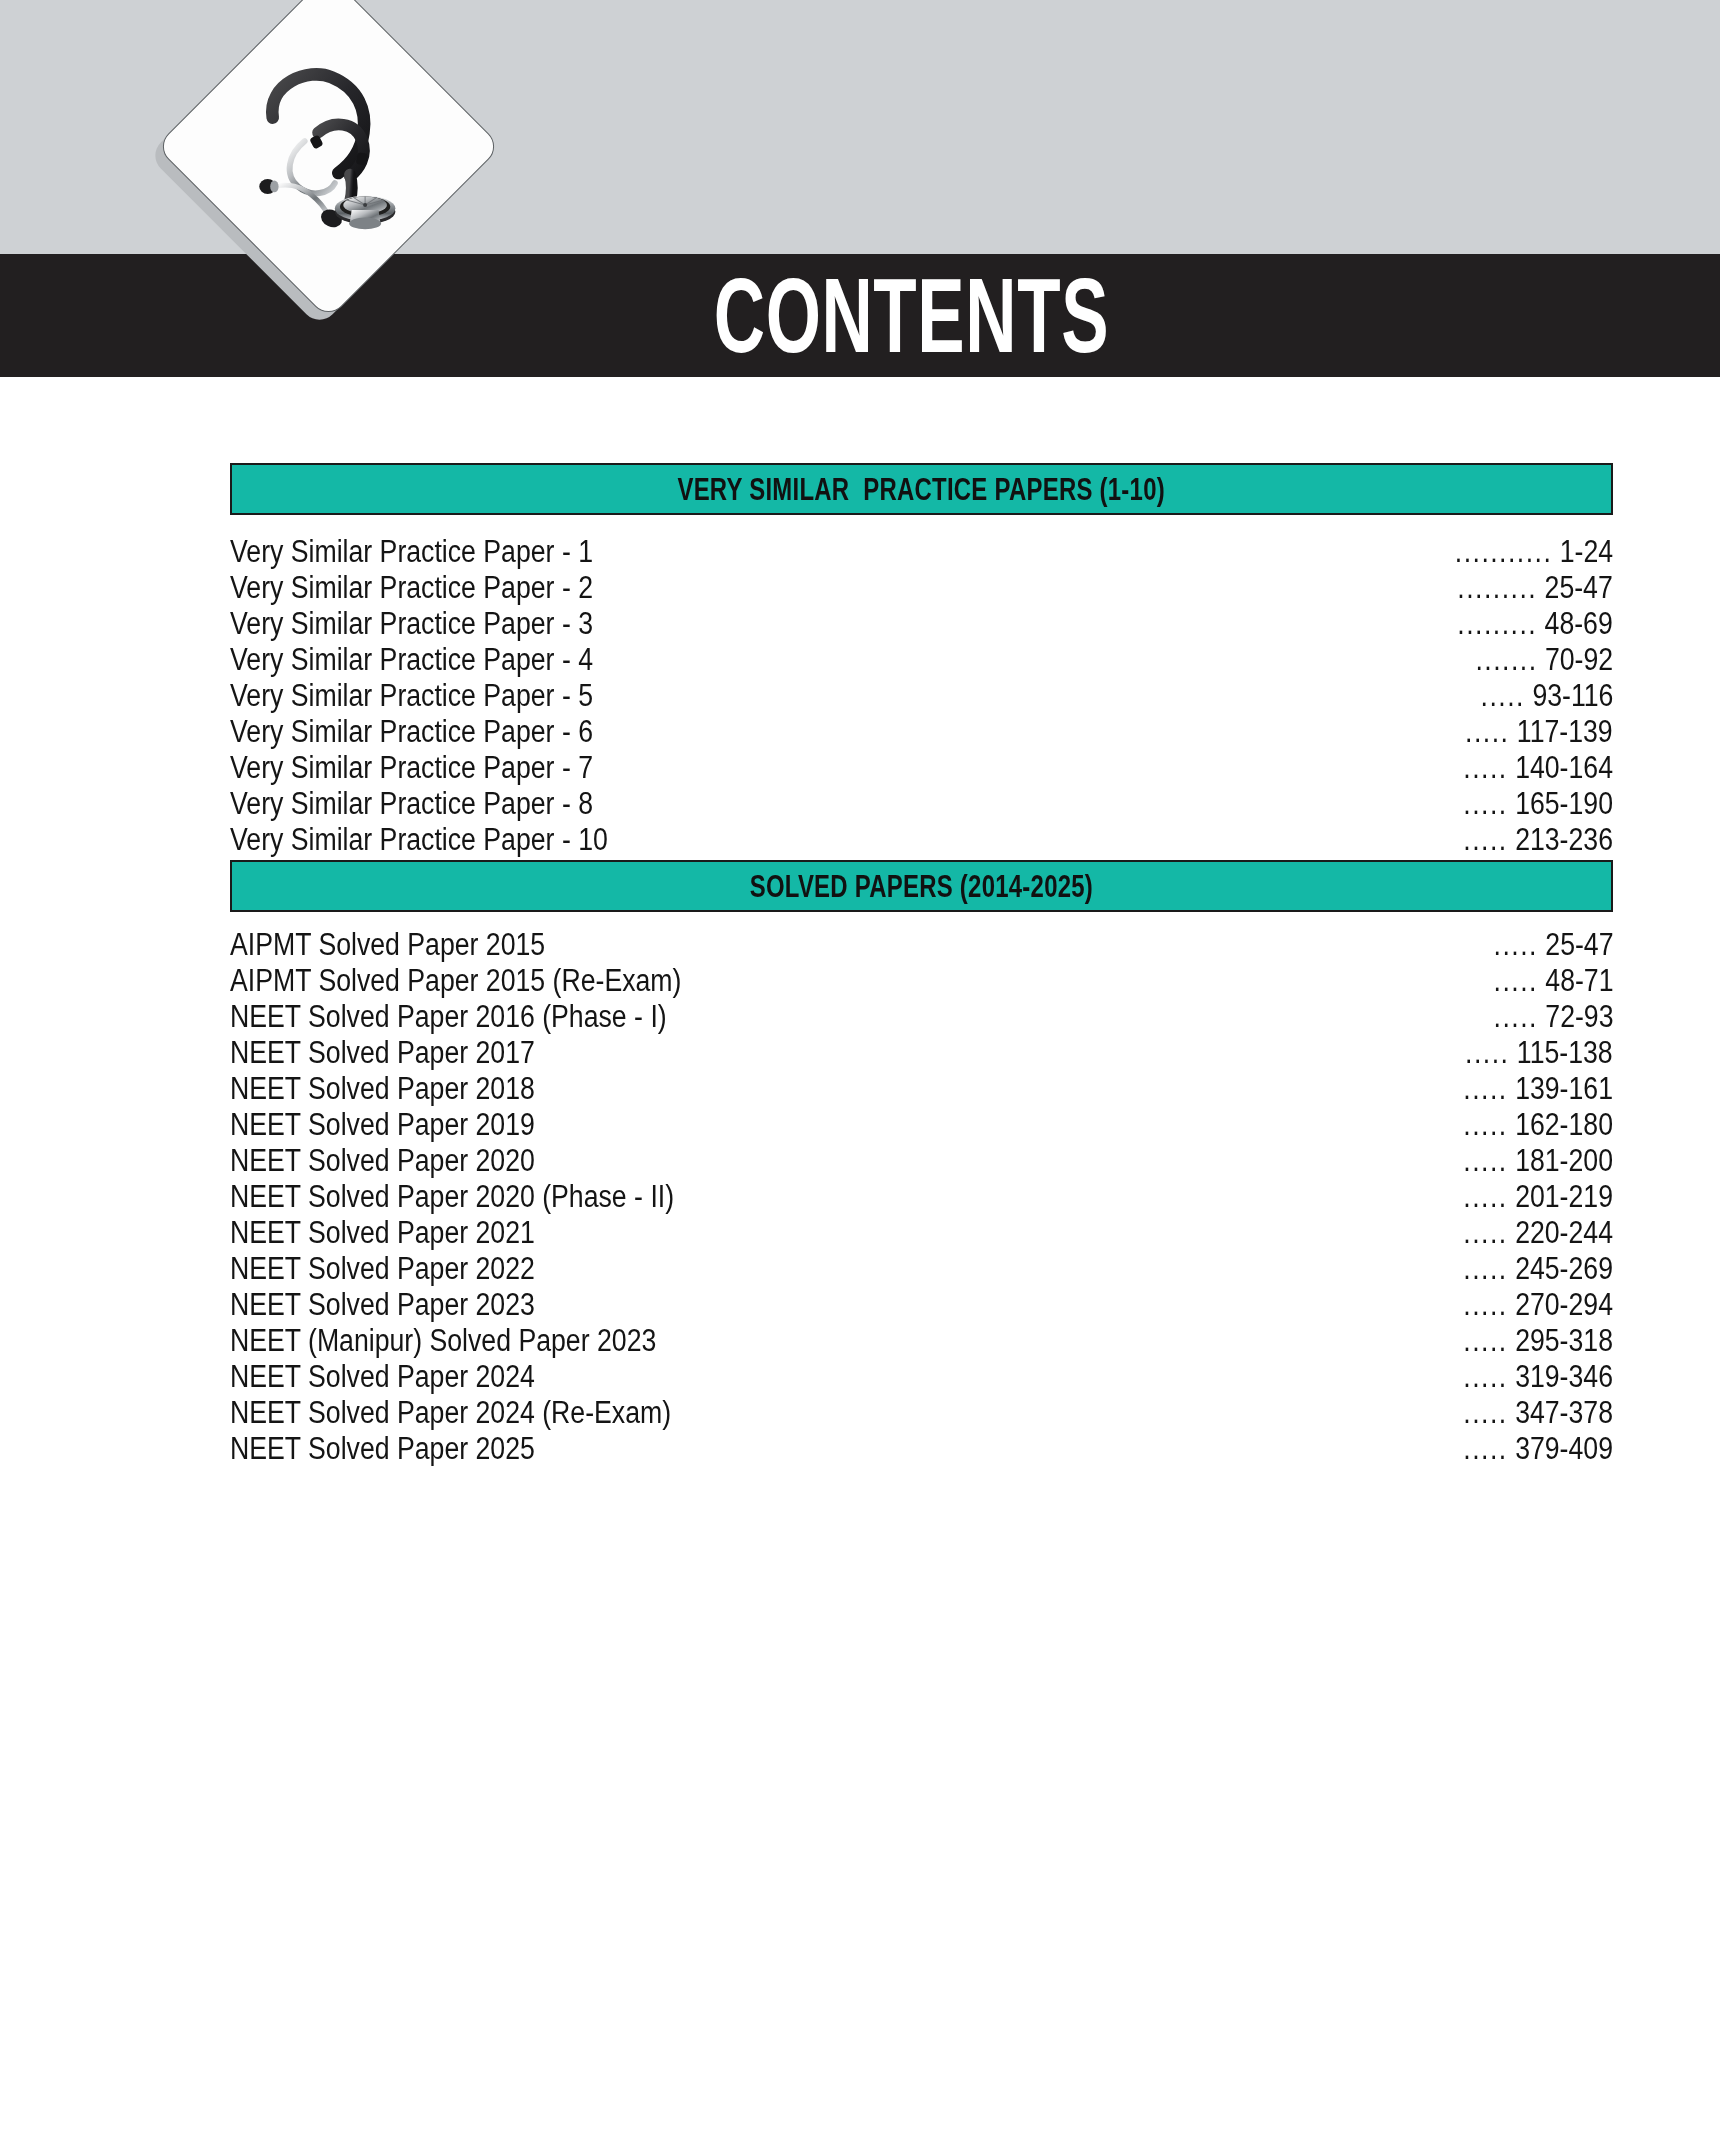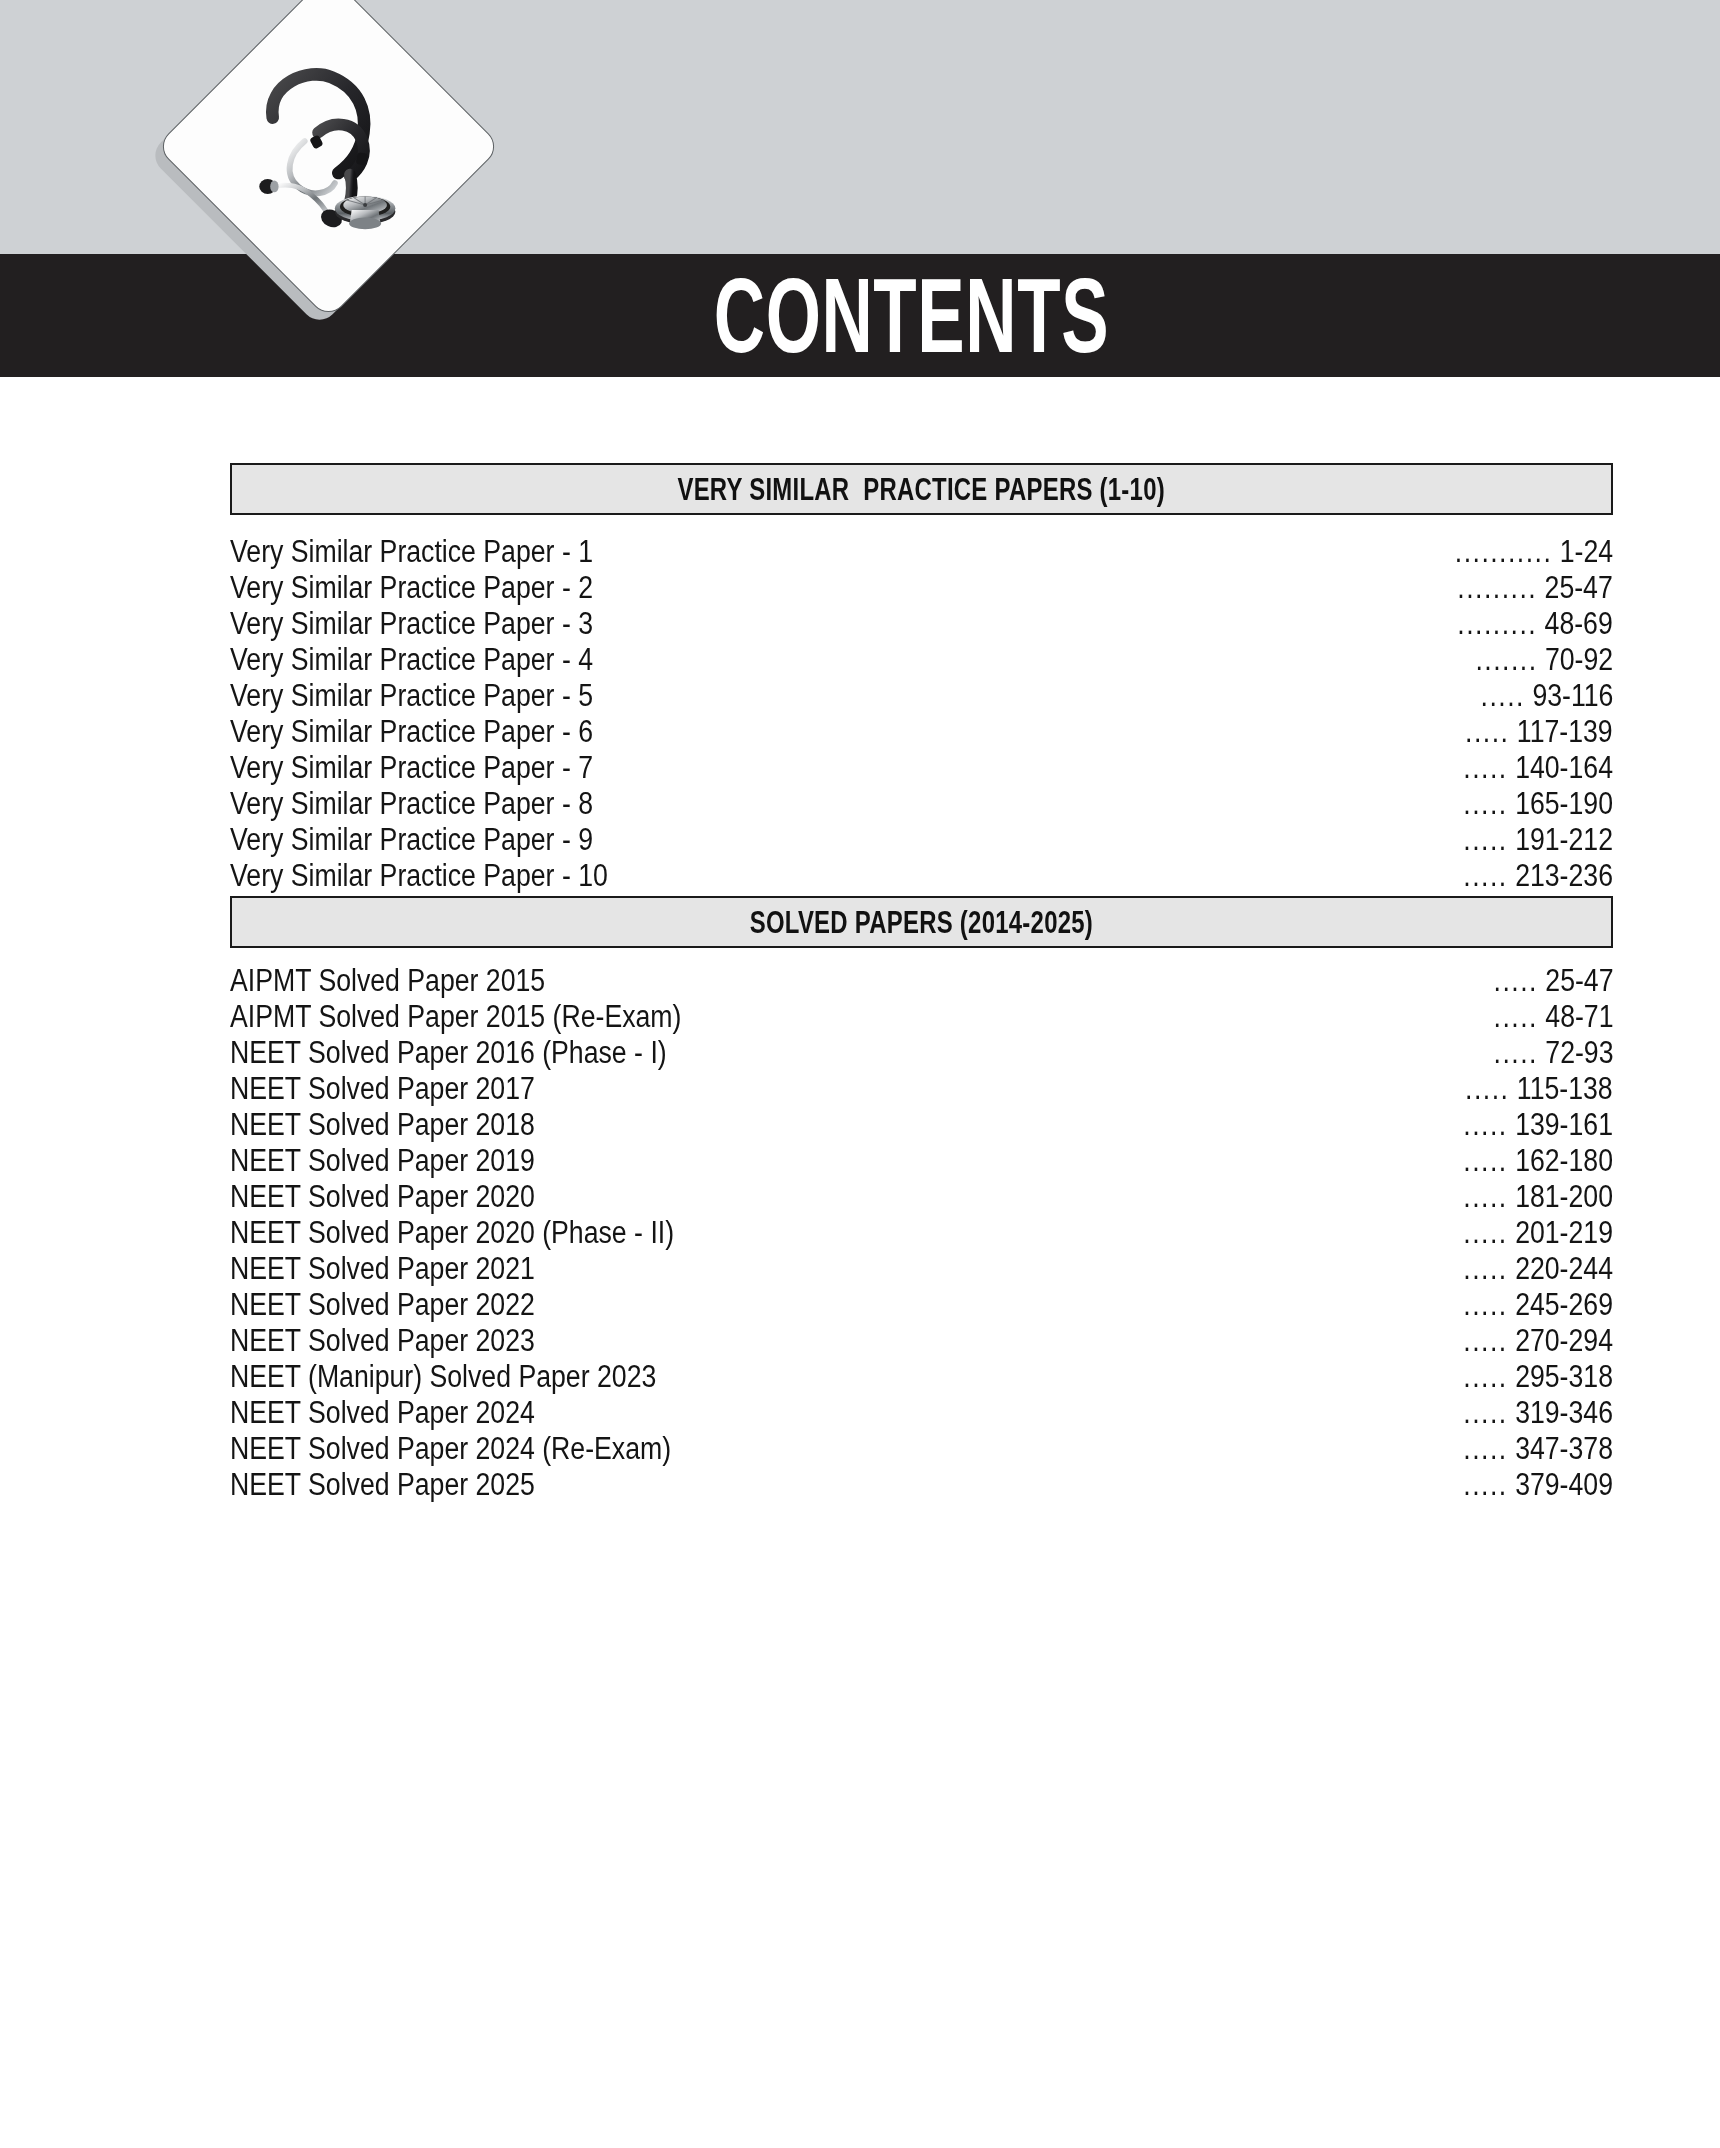--- a/index.html
+++ b/index.html
@@ -63,21 +63,21 @@
 
   
   #toc{
     position:absolute;left:230px;top:463px;width:1383px;
   }
   .section-box{
     border:2.5px solid #1a1a1a;
     height:52px;
     display:flex;align-items:center;justify-content:center;
     box-sizing:border-box;
-    background:#e5e5e5;
+    background:#14b8a6;
   }
   .section-box span{
     font-family:"Liberation Sans Narrow","Liberation Sans",sans-serif;
     font-weight:700;
     font-size:28.5px;
     color:#111111;
     letter-spacing:0.3px;
     transform:scaleX(0.84) scaleY(1.1);
     transform-origin:center center;
     white-space:pre;
@@ -218,25 +218,20 @@
       <span class="title">Very Similar Practice Paper - 7</span>
       <span class="filler"></span>
       <span class="pages"><span class="dots">.....</span> <span>140-164</span></span>
     </li>
     <li class="entry">
       <span class="title">Very Similar Practice Paper - 8</span>
       <span class="filler"></span>
       <span class="pages"><span class="dots">.....</span> <span>165-190</span></span>
     </li>
     <li class="entry">
-      <span class="title">Very Similar Practice Paper - 9</span>
-      <span class="filler"></span>
-      <span class="pages"><span class="dots">.....</span> <span>191-212</span></span>
-    </li>
-    <li class="entry">
       <span class="title">Very Similar Practice Paper - 10</span>
       <span class="filler"></span>
       <span class="pages"><span class="dots">.....</span> <span>213-236</span></span>
     </li>
   </ul>
 
   <div class="section-box" id="sec2-box">
     <span>SOLVED PAPERS (2014-2025)</span>
   </div>
   <ul class="entries" id="sec2-list">

